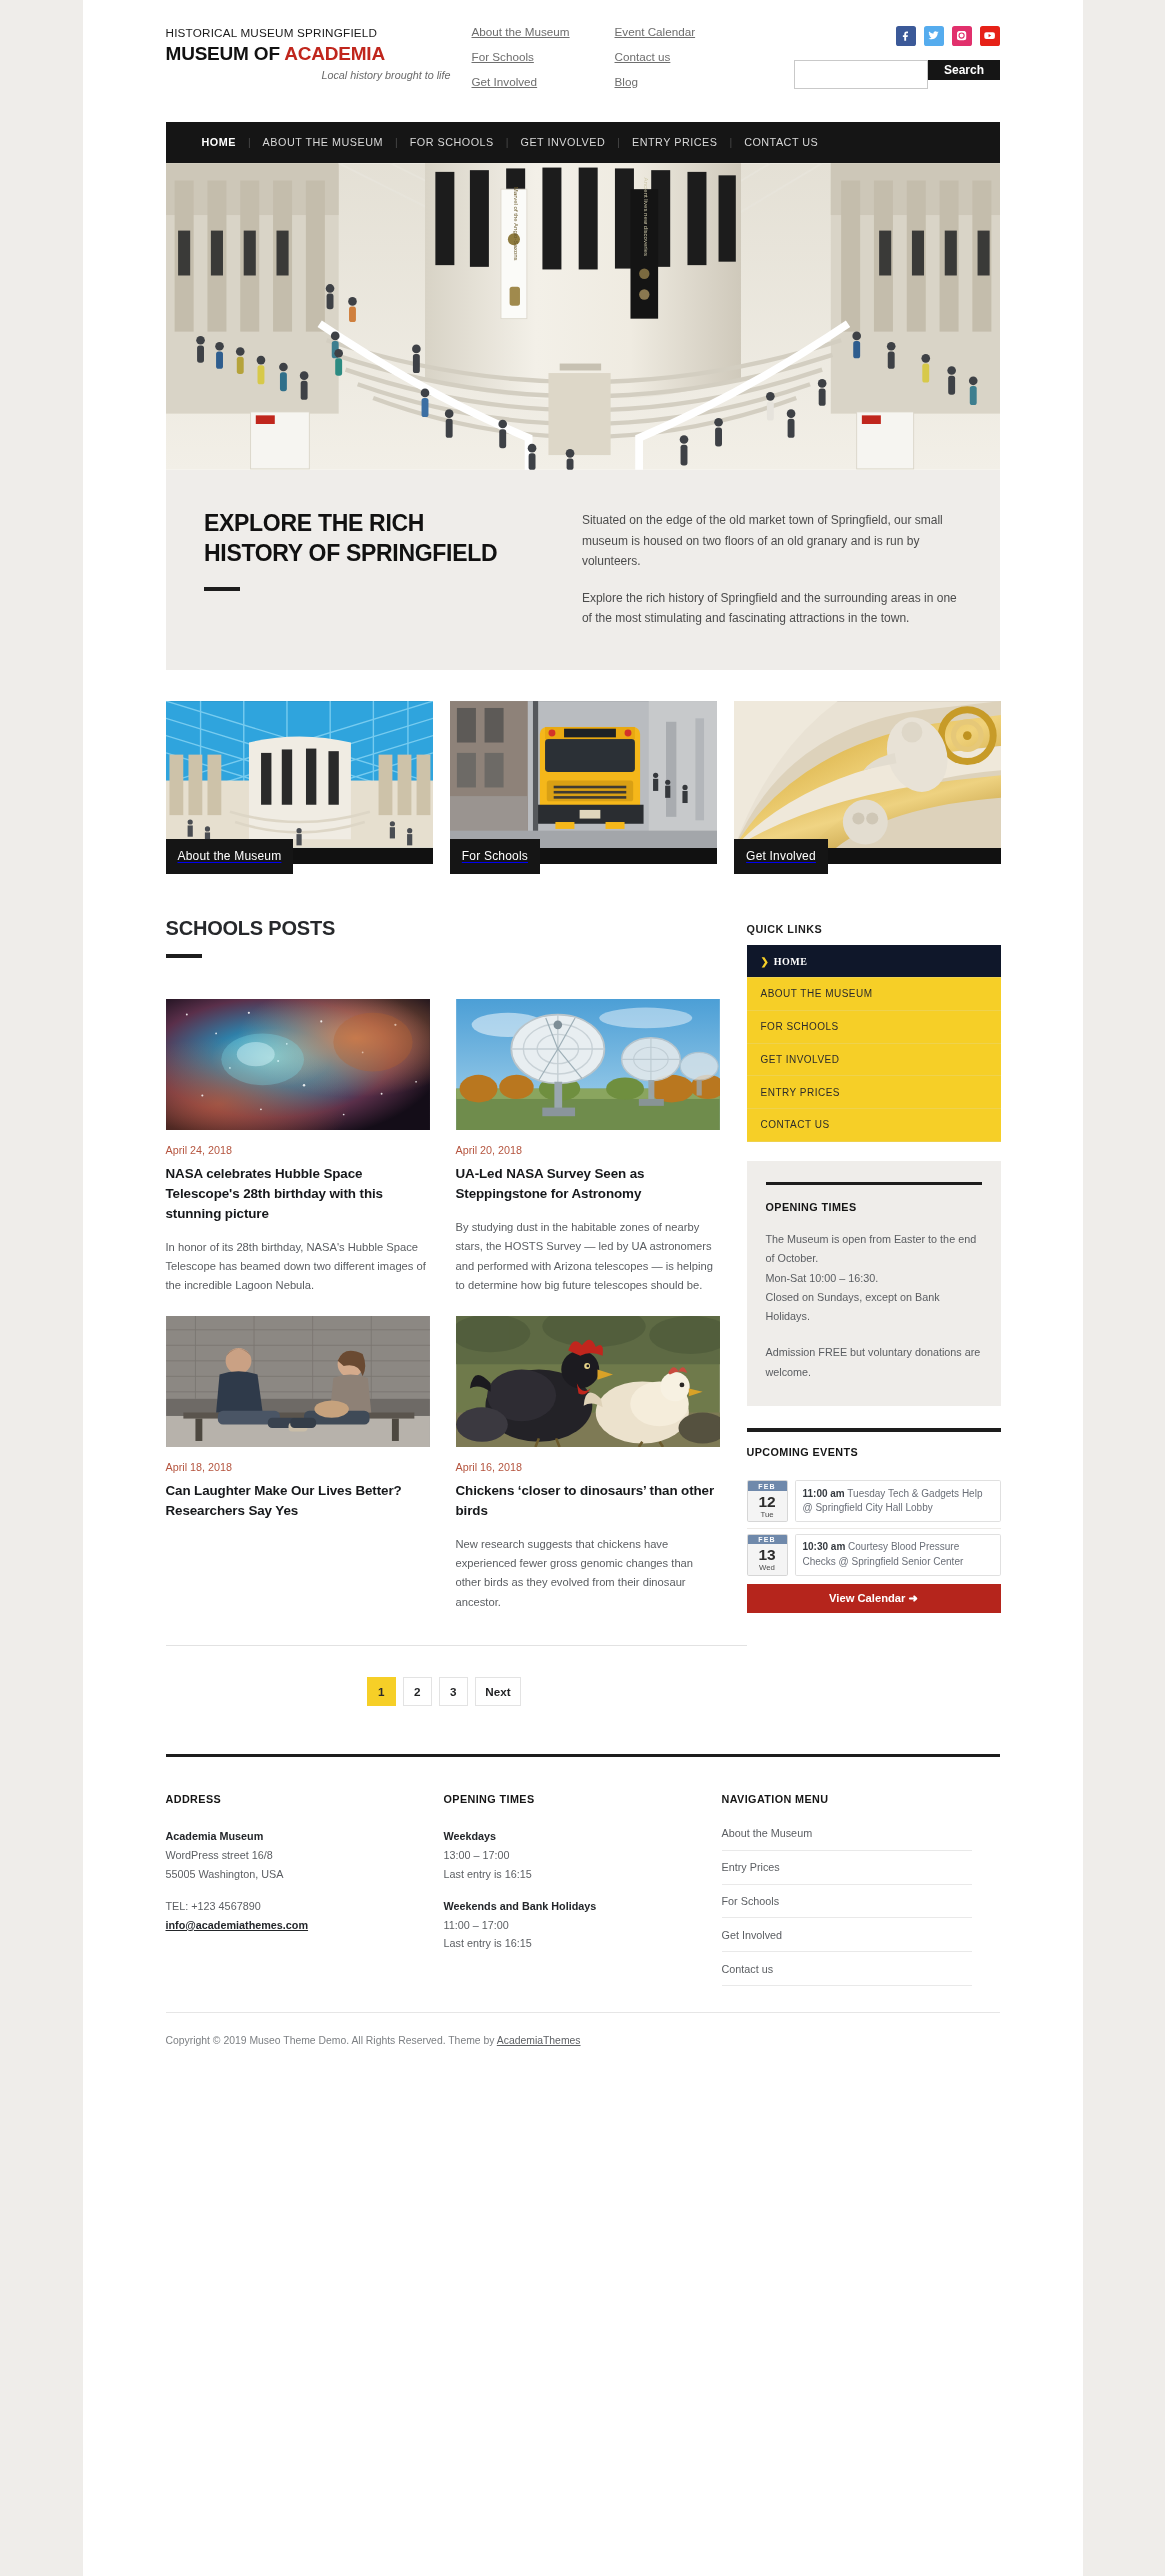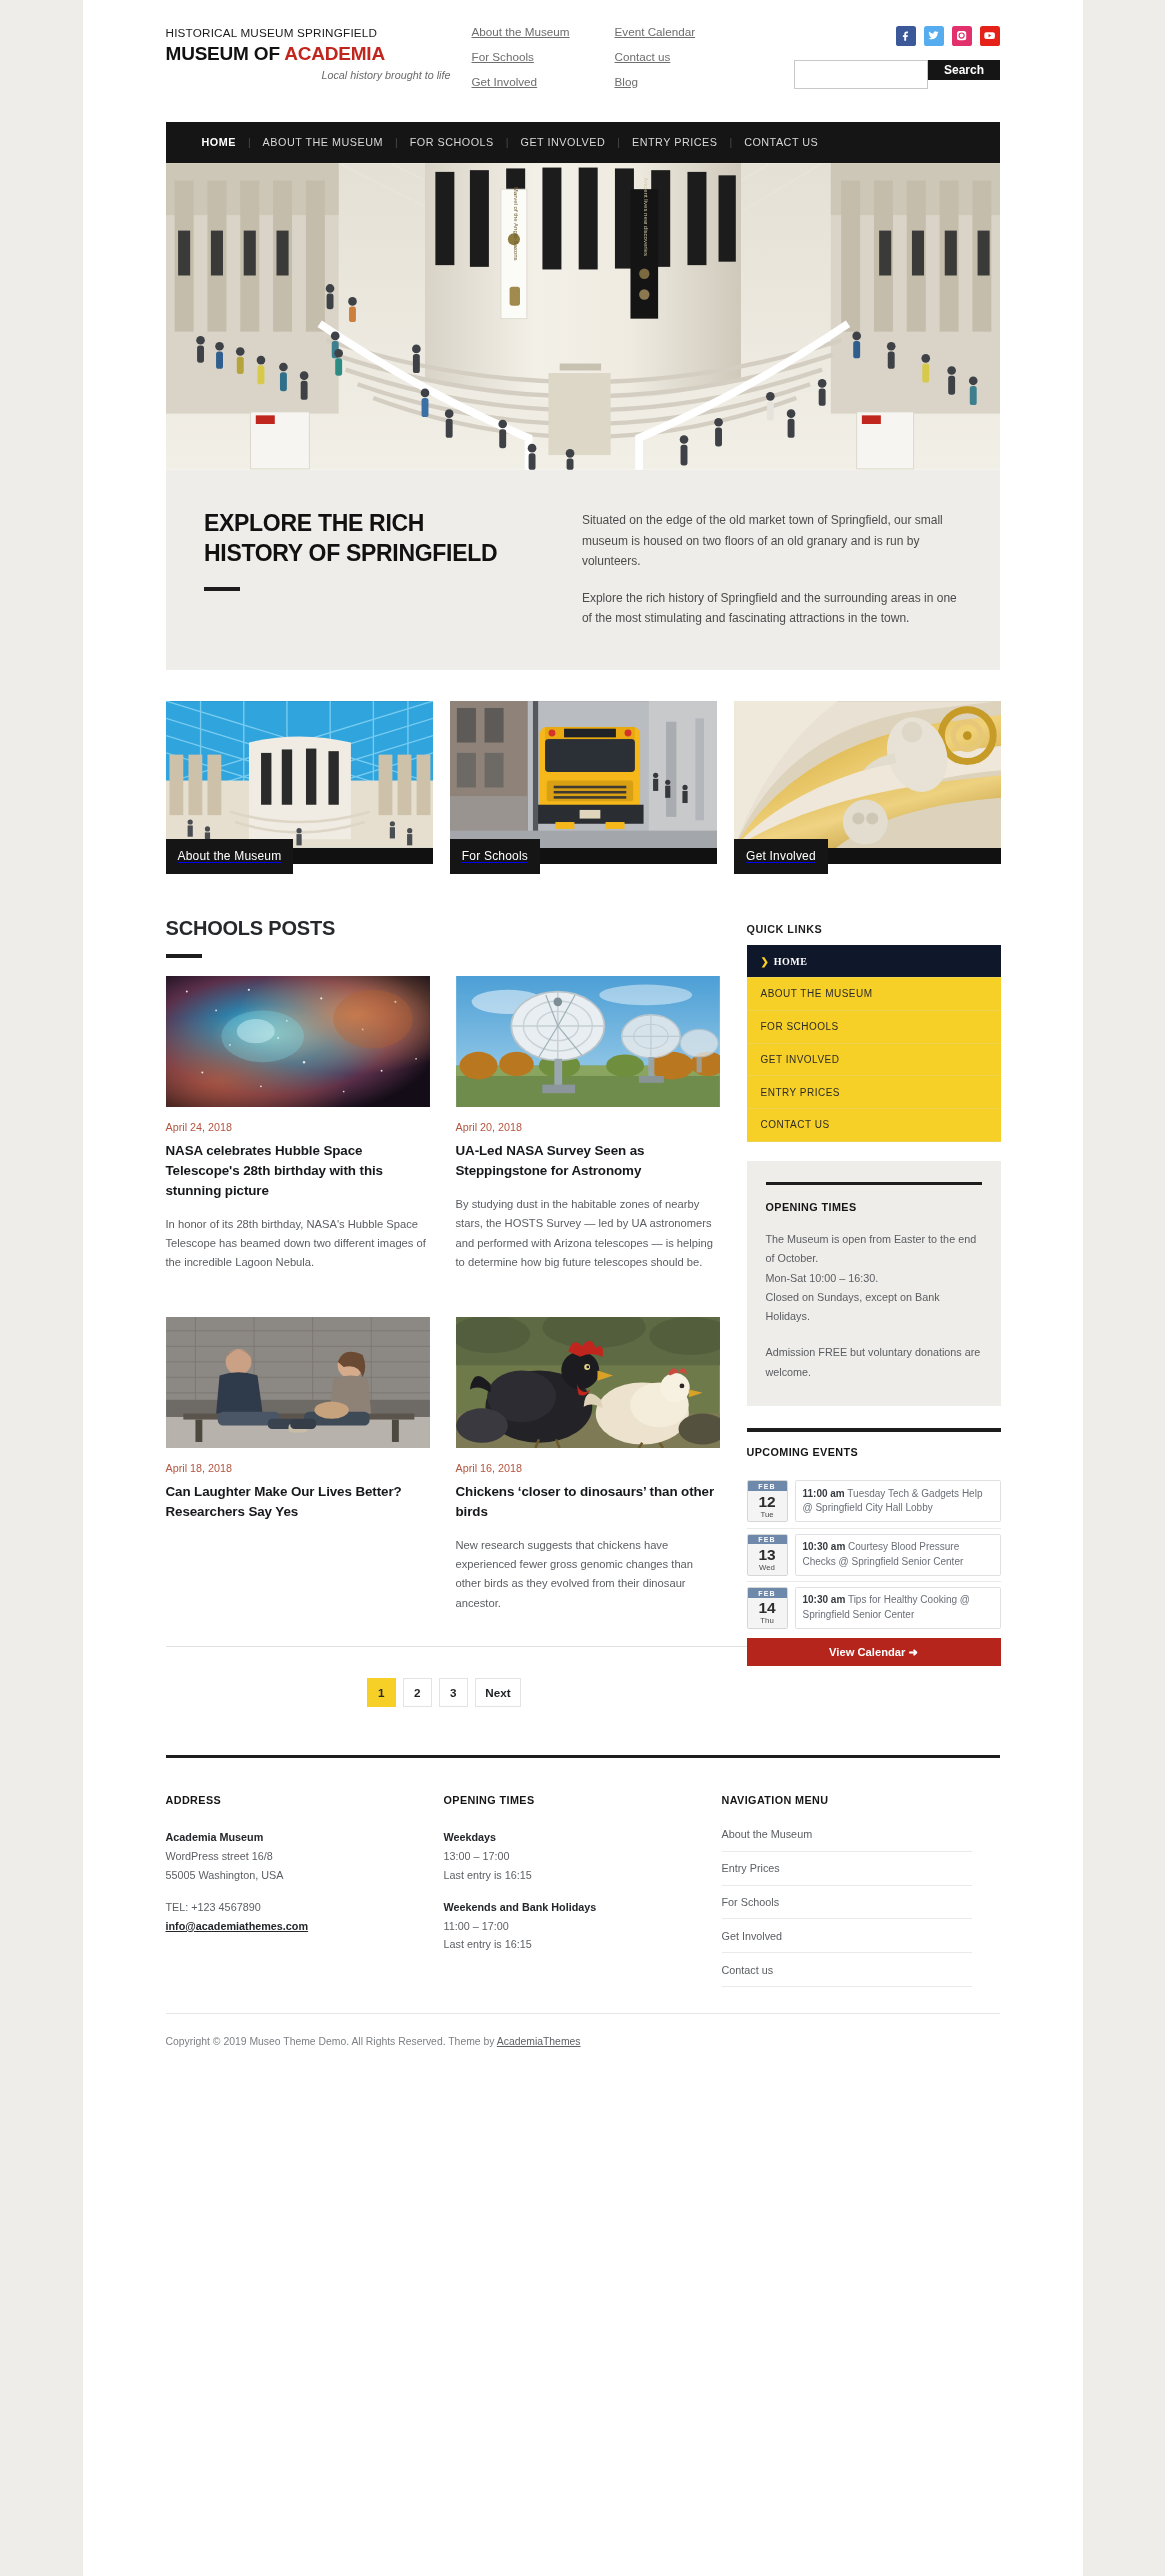--- a/index.html
+++ b/index.html
@@ -159,21 +159,21 @@
   .content-wrap { display: flex; padding-bottom: 26px; }
   .main-col { width: 581px; flex: 0 0 581px; padding-right: 24px; }
   .side-col { width: 254px; flex: 0 0 254px; }
 
   .sec-title {
     font-size: 20px; font-weight: 700; color: #26282b;
     letter-spacing: -0.2px; padding-top: 15.5px;
   }
   .sec-rule { width: 36px; height: 3.5px; background: #1d1d1d; margin-top: 14px; }
 
-  .posts { display: flex; flex-wrap: wrap; gap: 44px 26px; margin-top: 18px; }
+  .posts { display: flex; flex-wrap: wrap; gap: 20px 26px; margin-top: 41px; }
   .post { width: 264px; }
   .post .pthumb { width: 264px; height: 131px; overflow: hidden; display:block; }
   .post .pdate { color: #b5553f; font-size: 10.8px; margin-top: 14px; }
   .post h3 {
     font-size: 13.4px; font-weight: 700; line-height: 1.48;
     color: #16181b; margin-top: 8.6px; letter-spacing: -0.1px;
   }
   .post p {
     font-size: 11.2px; line-height: 1.72; color: #5a5d61; margin-top: 14px;
   }
@@ -895,28 +895,20 @@
 
             <div class="evrow">
               <div class="evdate">
                 <div class="m">FEB</div>
                 <div class="d">13</div>
                 <div class="w">Wed</div>
               </div>
               <div class="evtext"><b>10:30 am</b><span> Courtesy Blood Pressure Checks @ Springfield Senior Center</span></div>
             </div>
 
-            <div class="evrow">
-              <div class="evdate">
-                <div class="m">FEB</div>
-                <div class="d">14</div>
-                <div class="w">Thu</div>
-              </div>
-              <div class="evtext"><b>10:30 am</b><span> Tips for Healthy Cooking @ Springfield Senior Center</span></div>
-            </div>
 
           </div>
 
           <a href="#" class="viewcal">View Calendar ➜</a>
         </div>
 
       </aside>
     </div>
   </div>
 

